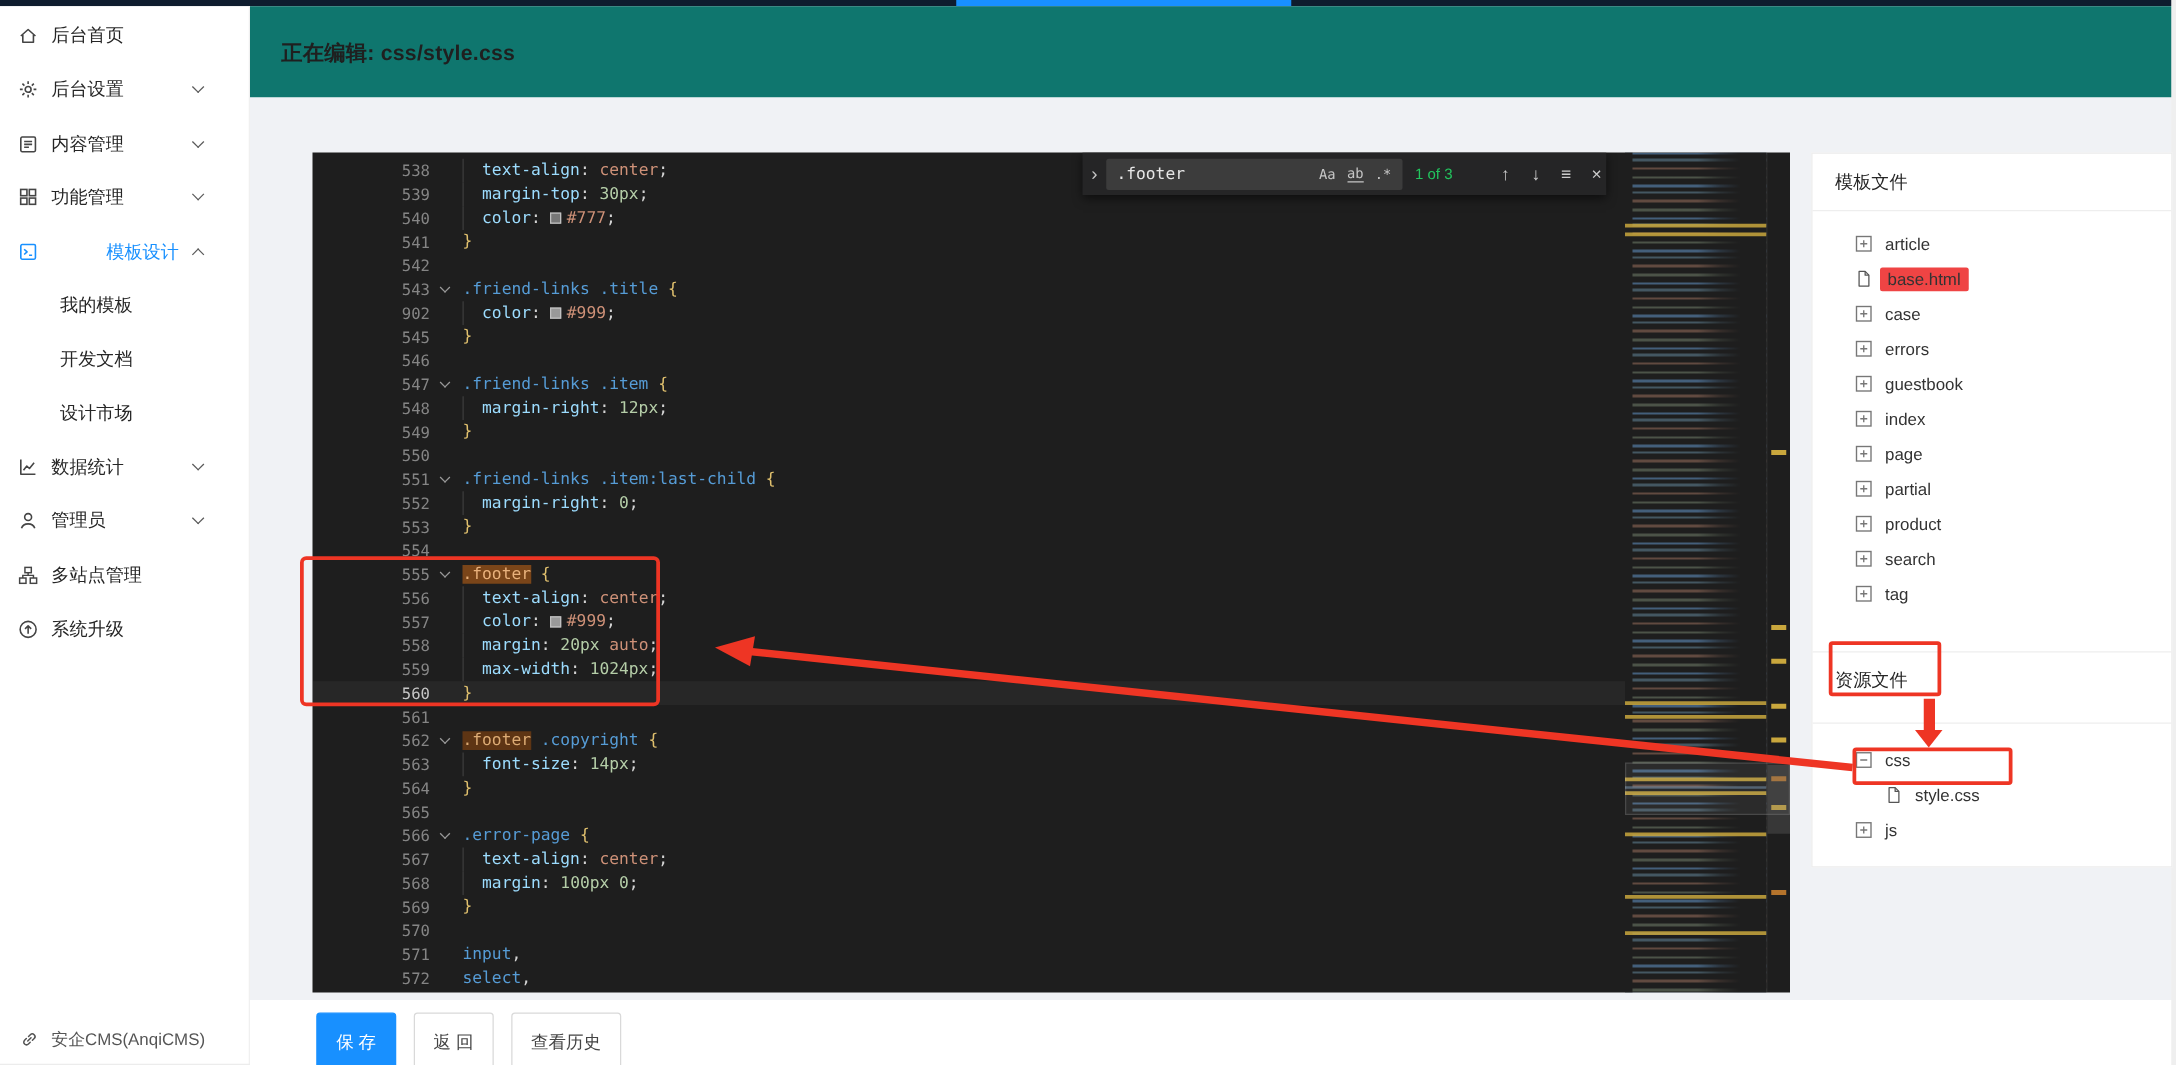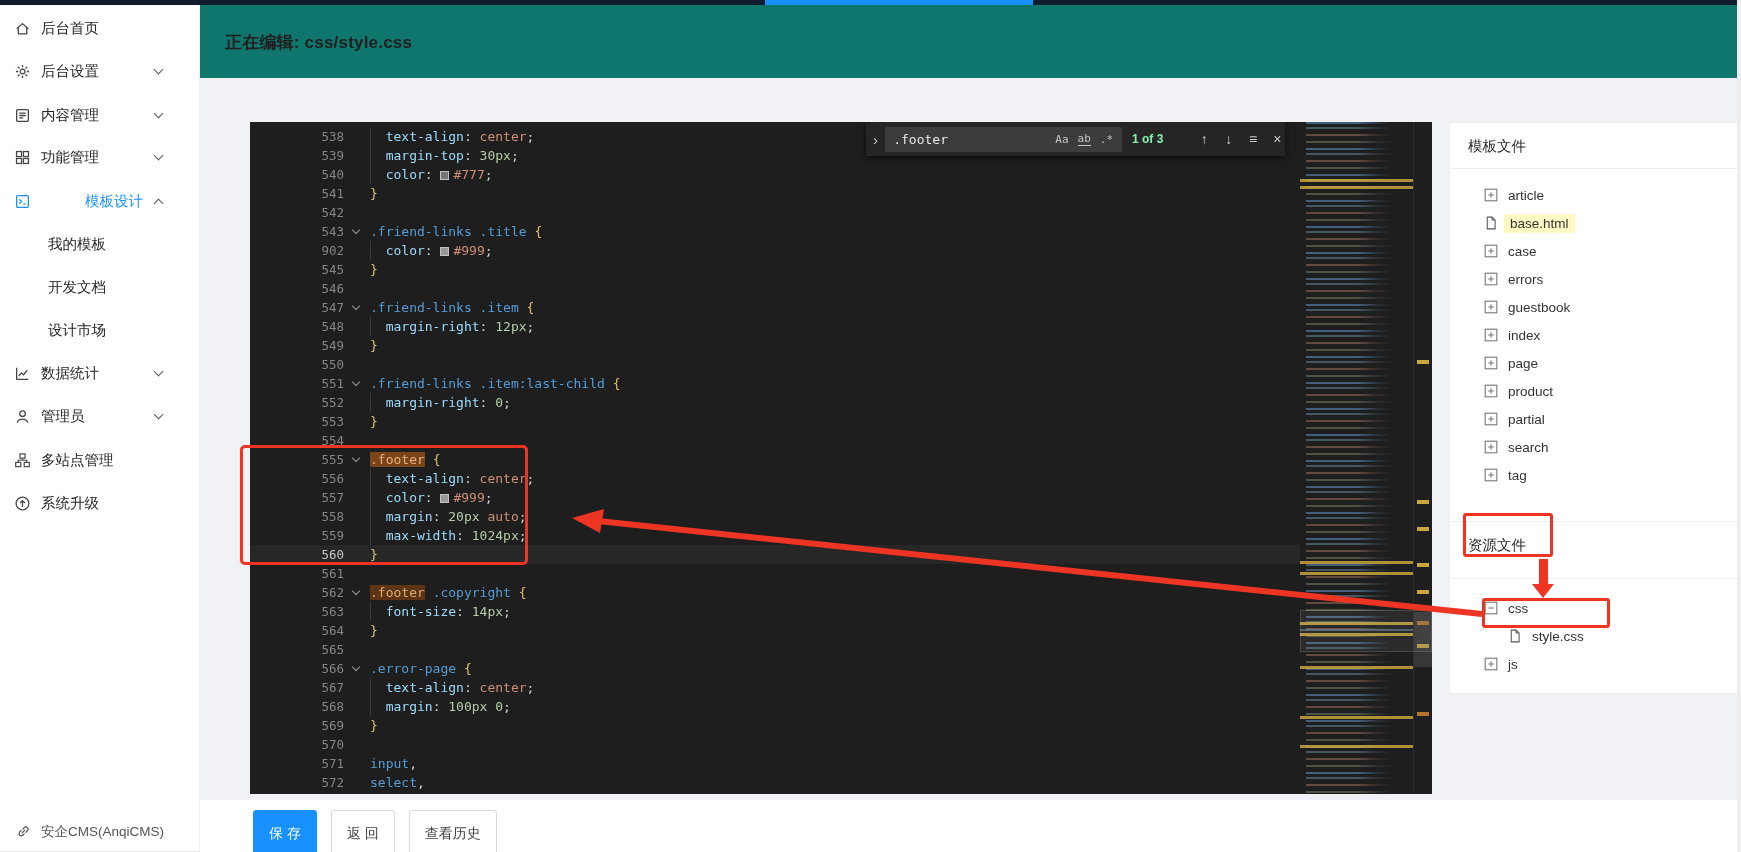--- a/index.html
+++ b/index.html
@@ -71,35 +71,35 @@
   .rmark.or{background:#b5742c;}
   .rslider{position:absolute;left:0;width:19px;background:rgba(121,121,121,.28);}
 
   
   .findw{position:absolute;left:616px;top:0;width:419px;height:34px;background:#252526;box-shadow:0 2px 8px rgba(0,0,0,.6);display:flex;align-items:center;color:#c5c5c5;z-index:5;}
   .fw-toggle{width:20px;text-align:center;font-size:15px;color:#c5c5c5;cursor:pointer;}
   .fw-input{position:relative;width:247px;height:25px;background:#3c3c3c;border-radius:2px;display:flex;align-items:center;cursor:text;}
   .fw-query{font-family:"DejaVu Sans Mono","Liberation Mono",monospace;font-size:13px;color:#e6e6e6;padding-left:8px;flex:1;}
   .fw-opt{font-size:11px;color:#c5c5c5;margin-right:9px;cursor:pointer;font-family:"DejaVu Sans Mono","Liberation Mono",monospace;}
   .fw-opt.word{border-bottom:1px solid #c5c5c5;}
-  .fw-count{font-size:12px;color:#86efac;margin-left:10px;width:58px;font-weight:bold;}
+  .fw-count{font-size:12px;color:#22c55e;margin-left:10px;width:58px;}
   .fw-btn{font-size:14px;color:#ccc;margin-left:9px;cursor:pointer;width:16px;text-align:center;}
 
   
   .rpanel{position:absolute;left:1449px;top:122px;width:289px;background:#fff;border:1px solid #ececec;}
   .ph{height:46px;line-height:46px;padding-left:18px;font-size:14.5px;color:#262626;border-bottom:1px solid #eee;}
   .ph.second{border-top:1px solid #eee;margin-top:22px;height:58px;line-height:47px;}
   .plist{padding:12px 0 10px 0;}
   .plist.second{padding:15px 0 15px 0;}
   .ti{height:28px;display:flex;align-items:center;padding-left:34px;cursor:pointer;}
   .ti.ind{padding-left:58px;}
   .tic{display:inline-flex;color:#666;}
   .tic svg{width:14px;height:14px;}
   .tlb{margin-left:10px;font-size:13.5px;color:#333;}
-  .tlb.selhl{background:#fef9c3;padding:2px 6px;margin-left:6px;border-radius:2px;}
+  .tlb.selhl{background:#ef4444;padding:2px 6px;margin-left:6px;border-radius:2px;}
 
   
   .btns{position:absolute;left:253px;top:810px;display:flex;gap:14px;}
   .btn{height:48px;border-radius:3px;font-size:14px;display:inline-flex;align-items:center;justify-content:center;cursor:pointer;padding:12px 15px;}
   .btn.primary{background:var(--blue);color:#fff;border:1px solid var(--blue);}
   .btn.plain{background:#fff;color:#444;border:1px solid #d9d9d9;}
 
   
   .rbox{position:absolute;border:3px solid var(--red);border-radius:5px;z-index:9;pointer-events:none;}
   .annot-svg{position:absolute;left:0;top:0;width:1741px;height:852px;z-index:9;pointer-events:none;}
@@ -532,30 +532,30 @@
           </span>
           <span class="tlb">page</span>
         </div>
         <div class="ti">
           <span class="tic">
             <svg viewBox="0 0 14 14" fill="none" stroke="#777" stroke-width="1.1">
               <rect x="1.2" y="1.2" width="11.6" height="11.6"></rect>
               <path d="M4.2 7h5.6M7 4.2v5.6"></path>
             </svg>
           </span>
+          <span class="tlb">partial</span>
+        </div>
+        <div class="ti">
+          <span class="tic">
+            <svg viewBox="0 0 14 14" fill="none" stroke="#777" stroke-width="1.1">
+              <rect x="1.2" y="1.2" width="11.6" height="11.6"></rect>
+              <path d="M4.2 7h5.6M7 4.2v5.6"></path>
+            </svg>
+          </span>
           <span class="tlb">product</span>
-        </div>
-        <div class="ti">
-          <span class="tic">
-            <svg viewBox="0 0 14 14" fill="none" stroke="#777" stroke-width="1.1">
-              <rect x="1.2" y="1.2" width="11.6" height="11.6"></rect>
-              <path d="M4.2 7h5.6M7 4.2v5.6"></path>
-            </svg>
-          </span>
-          <span class="tlb">partial</span>
         </div>
         <div class="ti">
           <span class="tic">
             <svg viewBox="0 0 14 14" fill="none" stroke="#777" stroke-width="1.1">
               <rect x="1.2" y="1.2" width="11.6" height="11.6"></rect>
               <path d="M4.2 7h5.6M7 4.2v5.6"></path>
             </svg>
           </span>
           <span class="tlb">search</span>
         </div>

